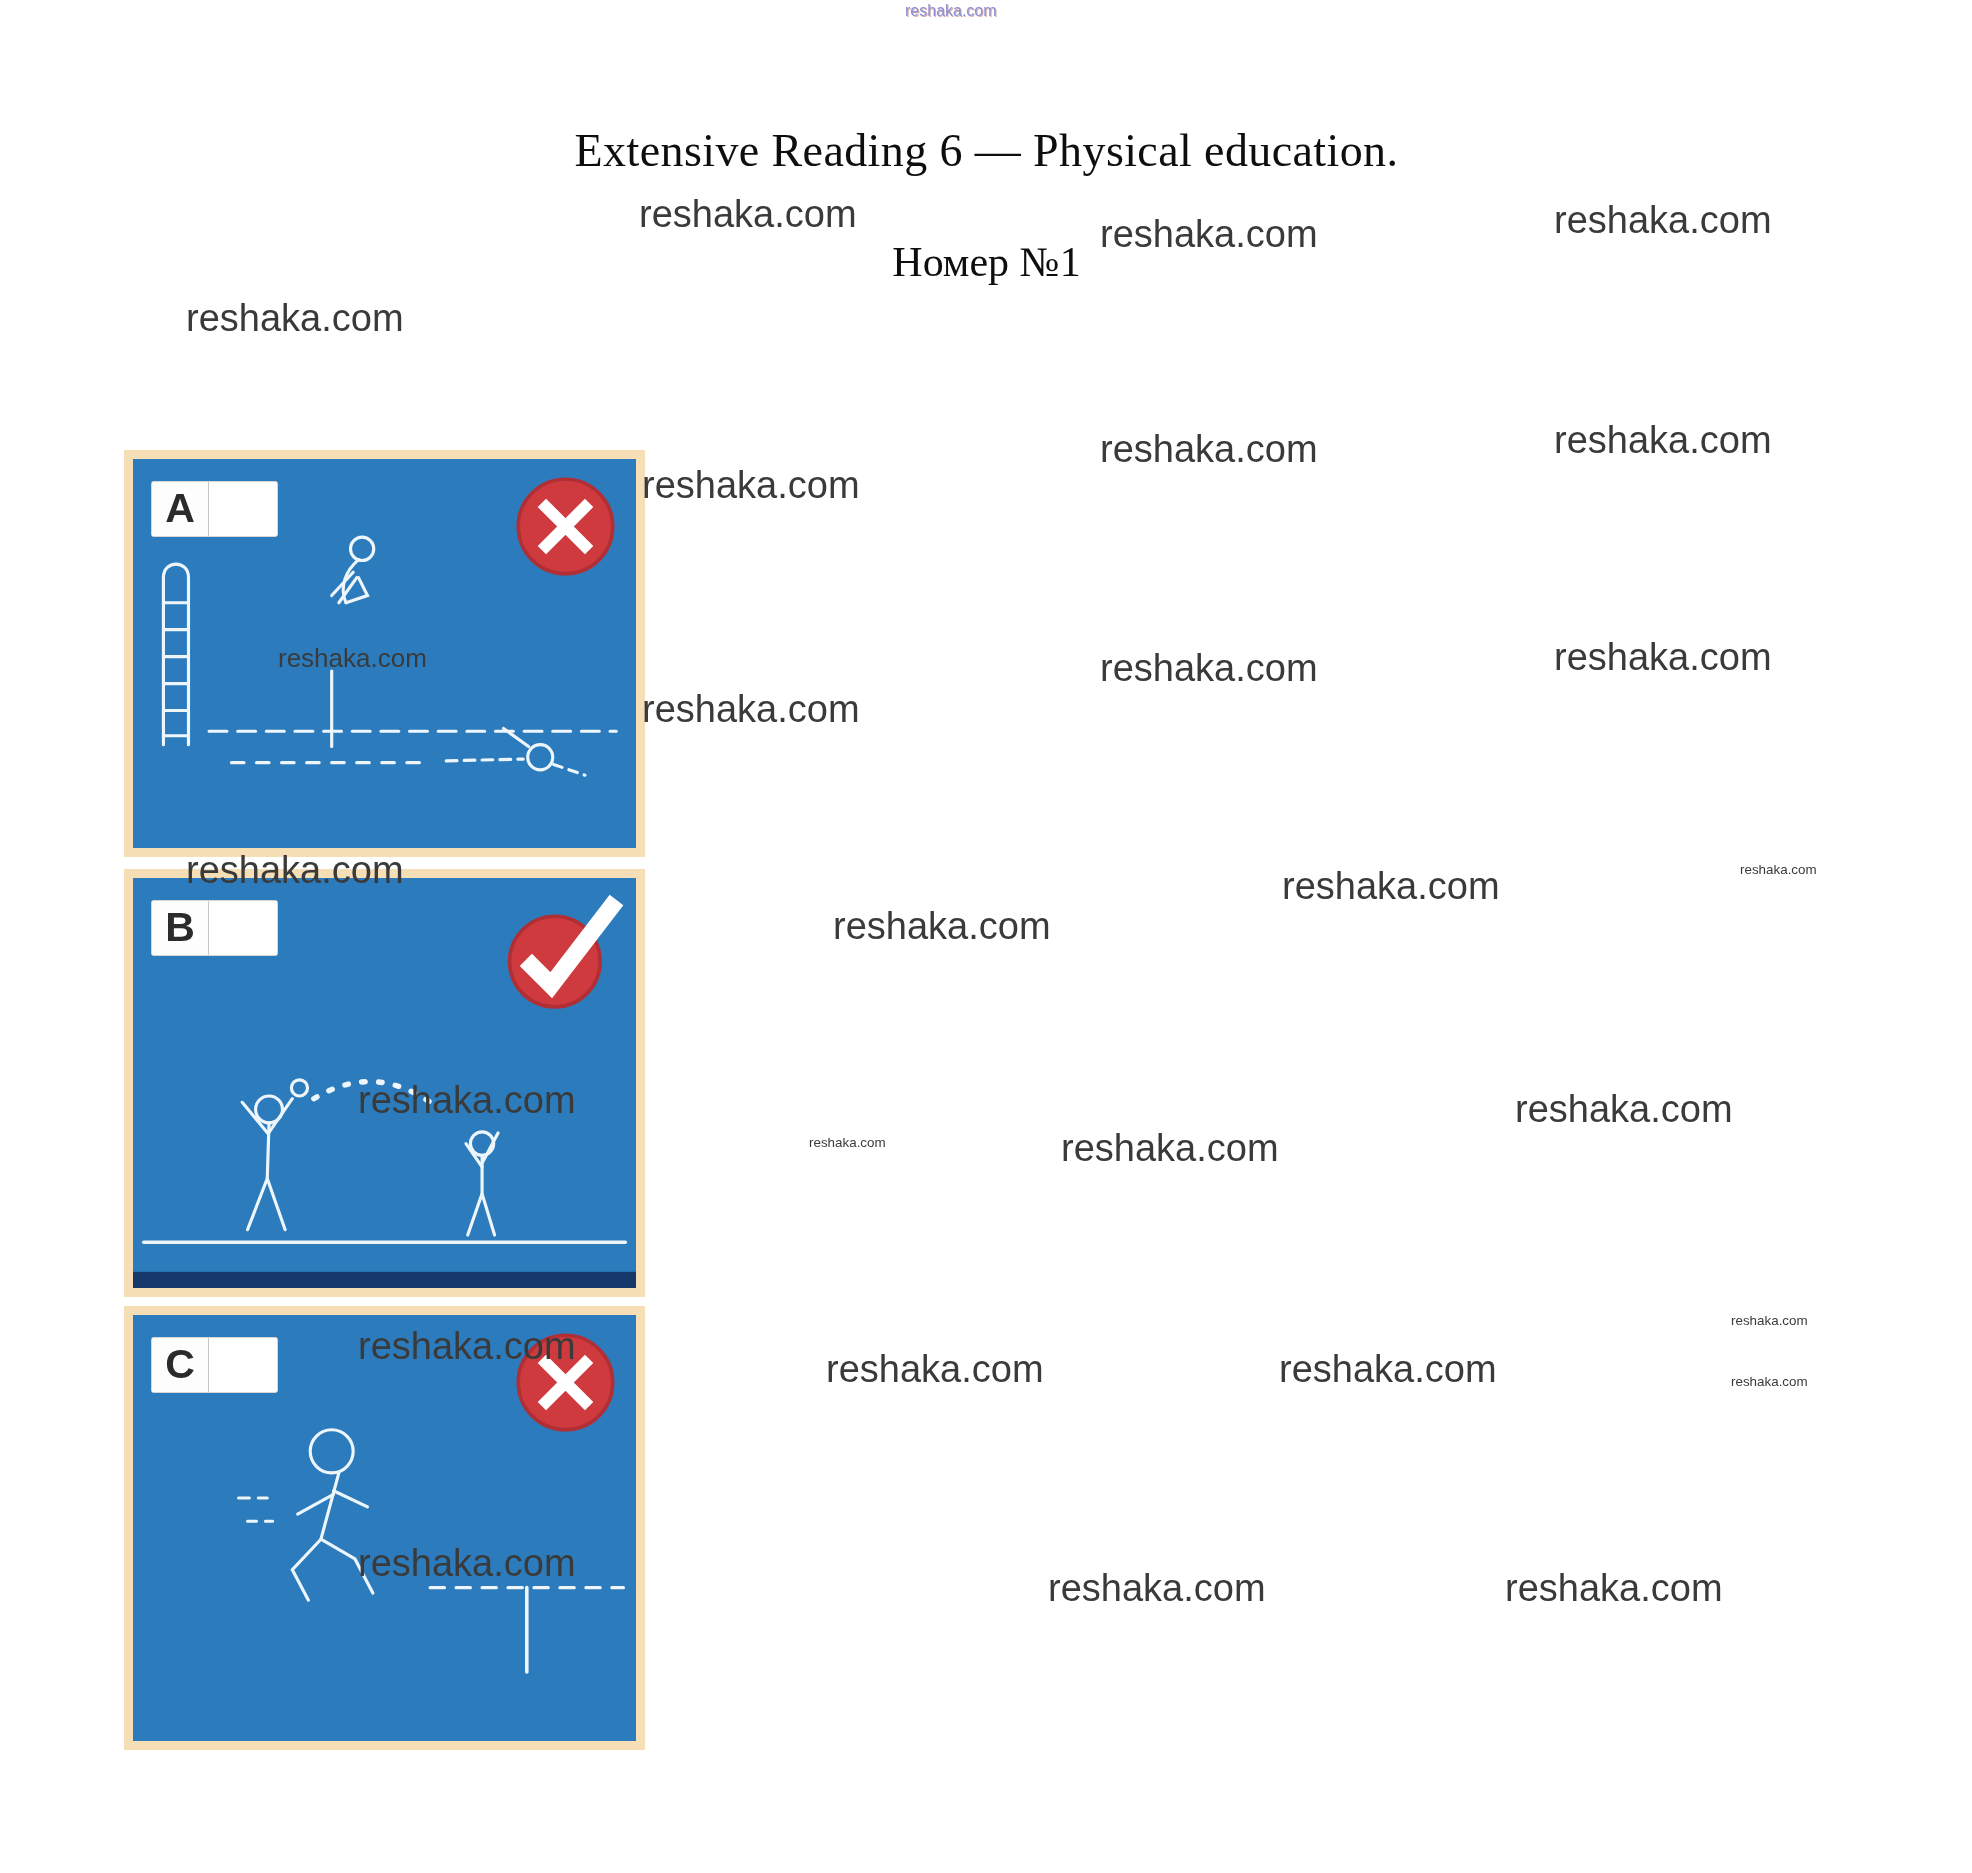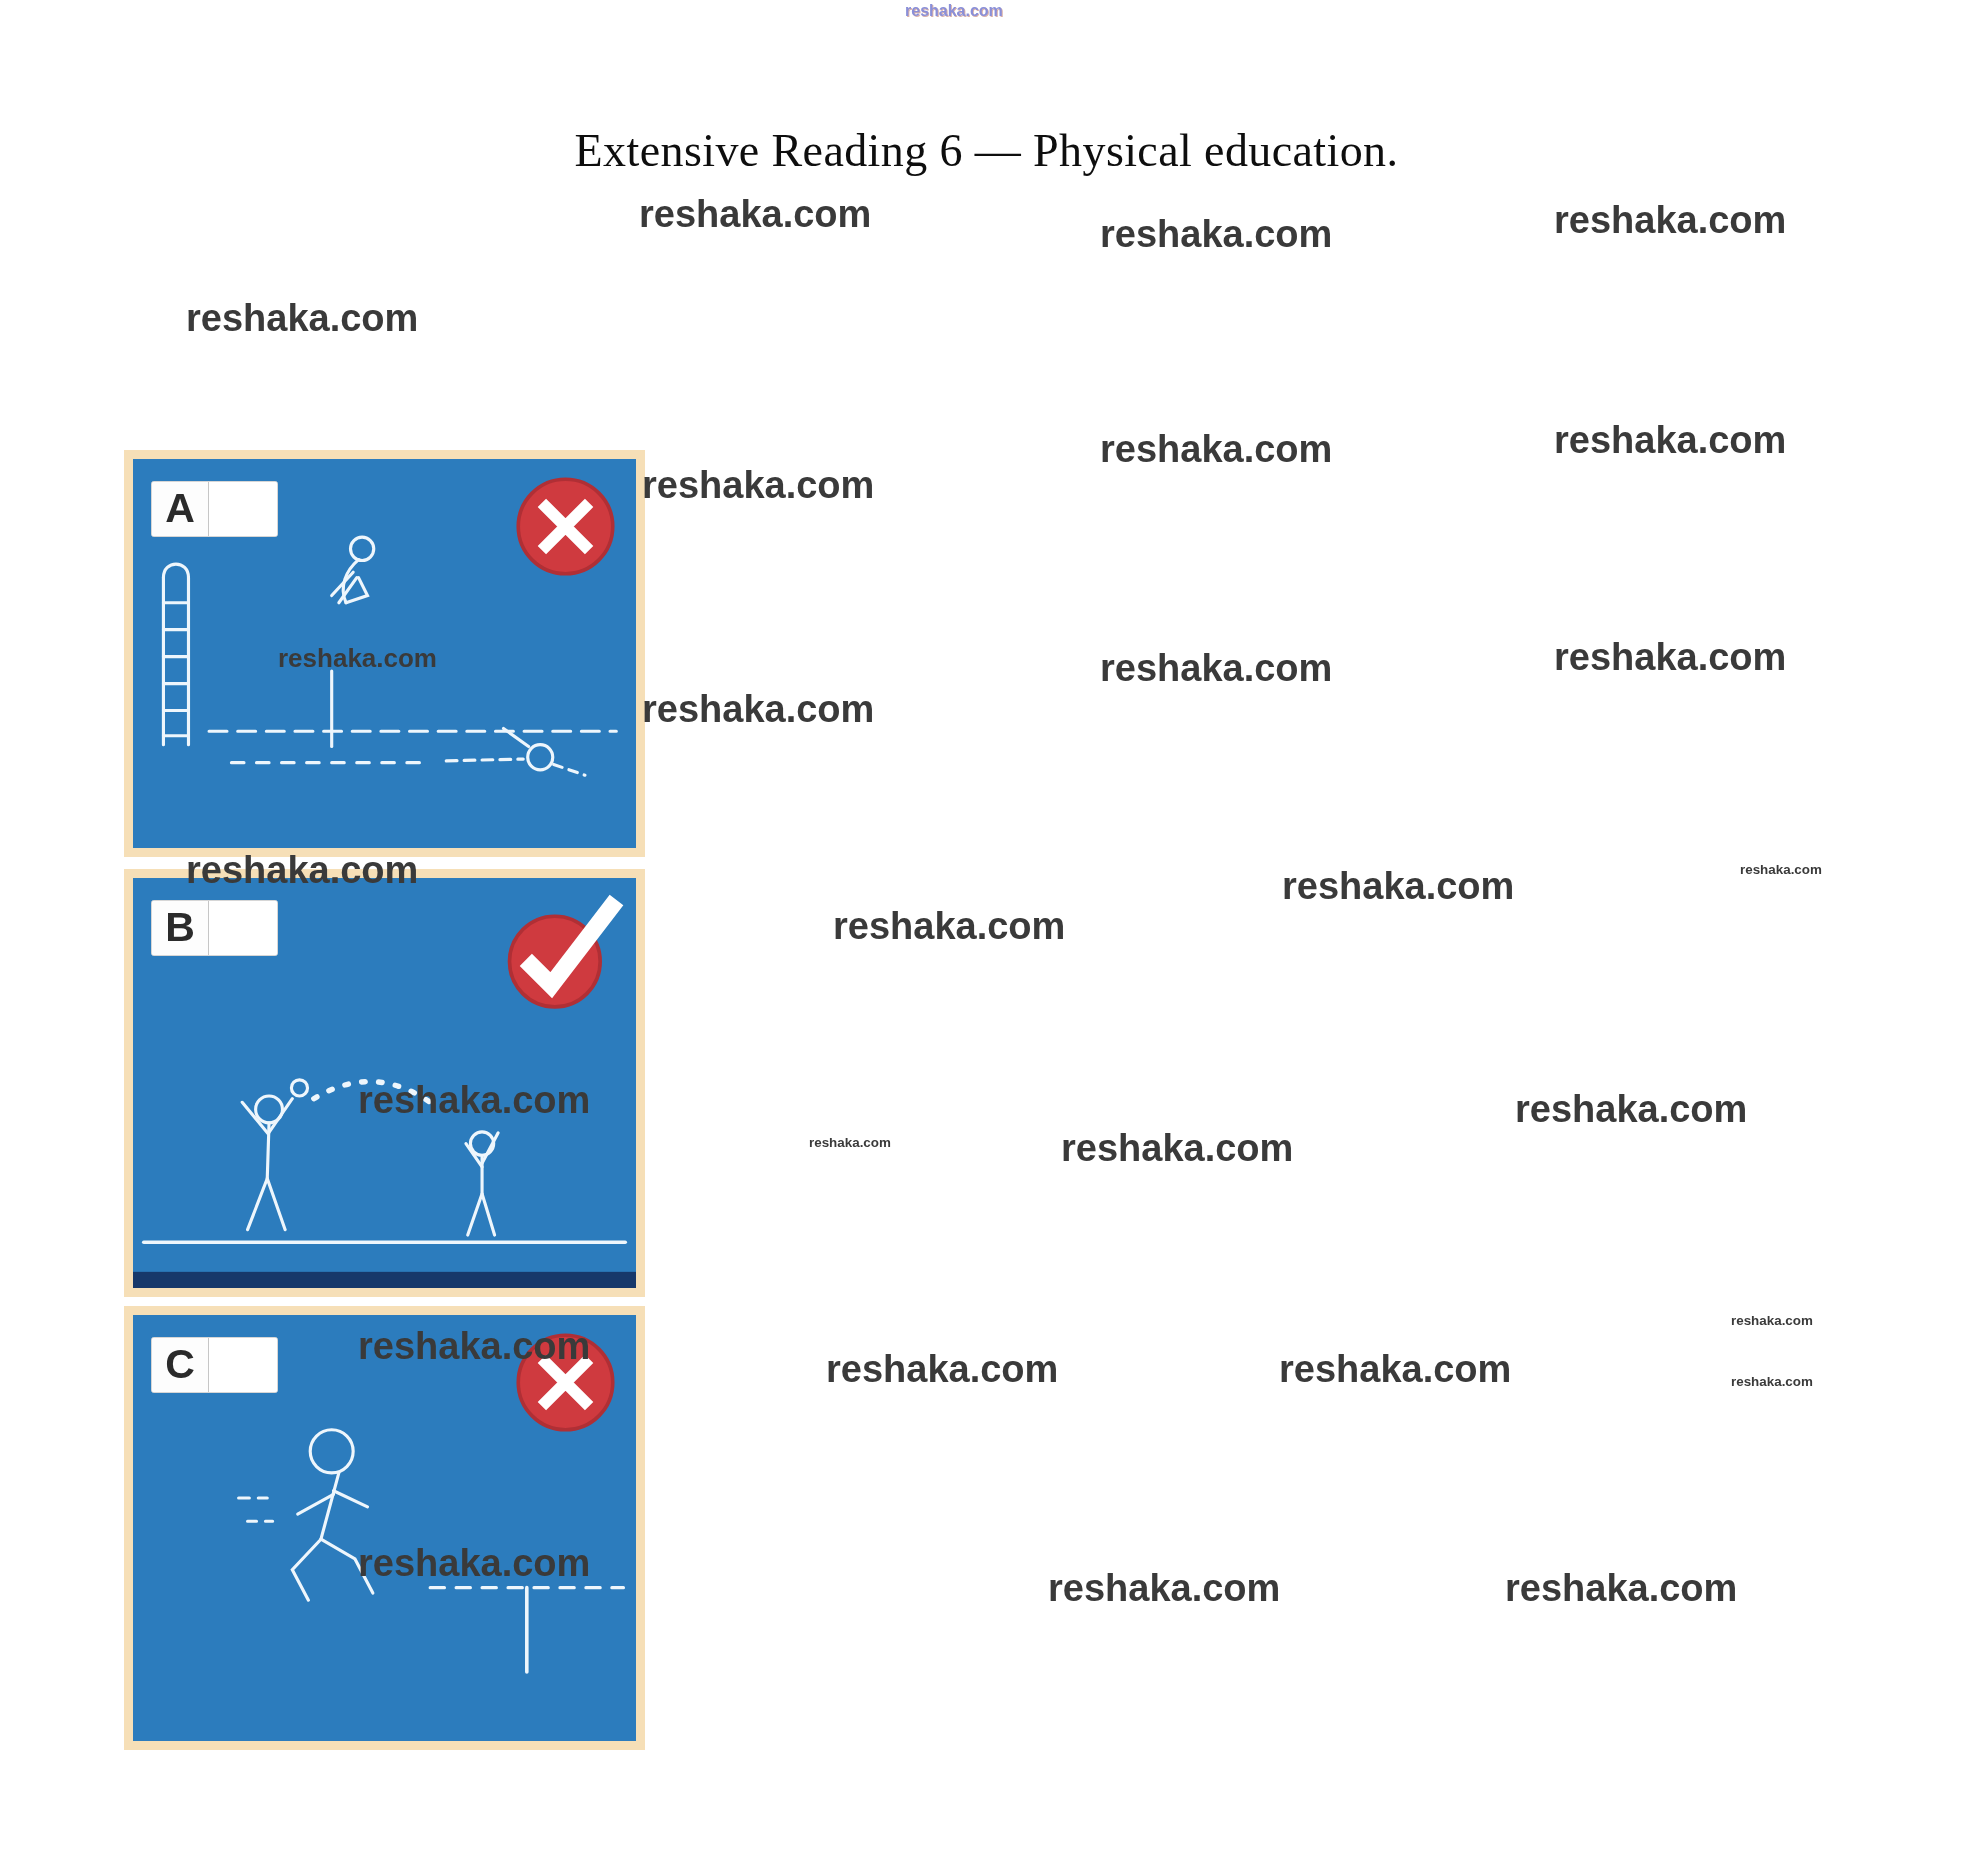--- a/index.html
+++ b/index.html
@@ -5,21 +5,21 @@
   html,body{margin:0;padding:0;background:#ffffff;}
   .page{position:relative;width:1973px;height:1874px;background:#ffffff;overflow:hidden;
         font-family:"Liberation Serif",serif;color:#111;}
   .title{position:absolute;top:116px;left:0;width:100%;text-align:center;
          font-size:46px;letter-spacing:0.4px;color:#0e0e0e;margin-top:8px;}
   .subtitle{position:absolute;top:238px;left:0;width:100%;text-align:center;
             font-size:42px;color:#0e0e0e;}
   .question{position:absolute;top:333px;left:115px;width:1751px;
             font-size:44px;line-height:1.40;color:#0e0e0e;}
   
-  .wm{position:absolute;font-family:"Liberation Sans",sans-serif;font-weight:700;
+  .wm{position:absolute;font-family:"Liberation Sans",sans-serif;font-weight:400;
       color:#3a3a3a;white-space:nowrap;z-index:30;}
   .wm-lg{font-size:38px;}
   .wm-md{font-size:26px;}
   .wm-sm{font-size:13.4px;}
   .wm-top{font-size:16px;color:#8a8fd8;text-shadow:0.9px 0.9px 0 #d9b0a8;}
   
   .panel{position:absolute;left:124px;width:521px;background:#f6dfb7;
          padding:9px;box-sizing:border-box;z-index:10;}
   .panel-inner{position:relative;width:100%;height:100%;background:#2c7cbd;overflow:visible;}
   .scene{position:absolute;left:0;top:0;width:100%;height:100%;}
@@ -32,20 +32,21 @@
   .mark{position:absolute;top:12.5px;right:16px;width:109px;height:109px;}
   .mark-big{position:absolute;top:1.8px;right:5.4px;width:136px;height:136px;}
   .mark svg,.mark-big svg{overflow:visible;}
 </style>
 </head>
 <body>
 
 <div class="page">
 
   <div class="title">Extensive Reading 6 — Physical education.</div>
+  <div class="subtitle">Номер №1</div>
 
   <div class="panel" style="top:450px;height:407px">
     <div class="panel-inner">
       <svg class="scene" viewBox="0 0 562 433" preserveAspectRatio="none">
         <g stroke="#eef6fc" stroke-width="3.5" fill="none" stroke-linecap="round">
 
           <path d="M34,132 C34,112 62,112 62,132"></path>
           <path d="M34,132 L34,318 M62,132 L62,318"></path>
           <path d="M34,160 L62,160 M34,190 L62,190 M34,220 L62,220 M34,250 L62,250 M34,280 L62,280 M34,308 L62,308"></path>
 

